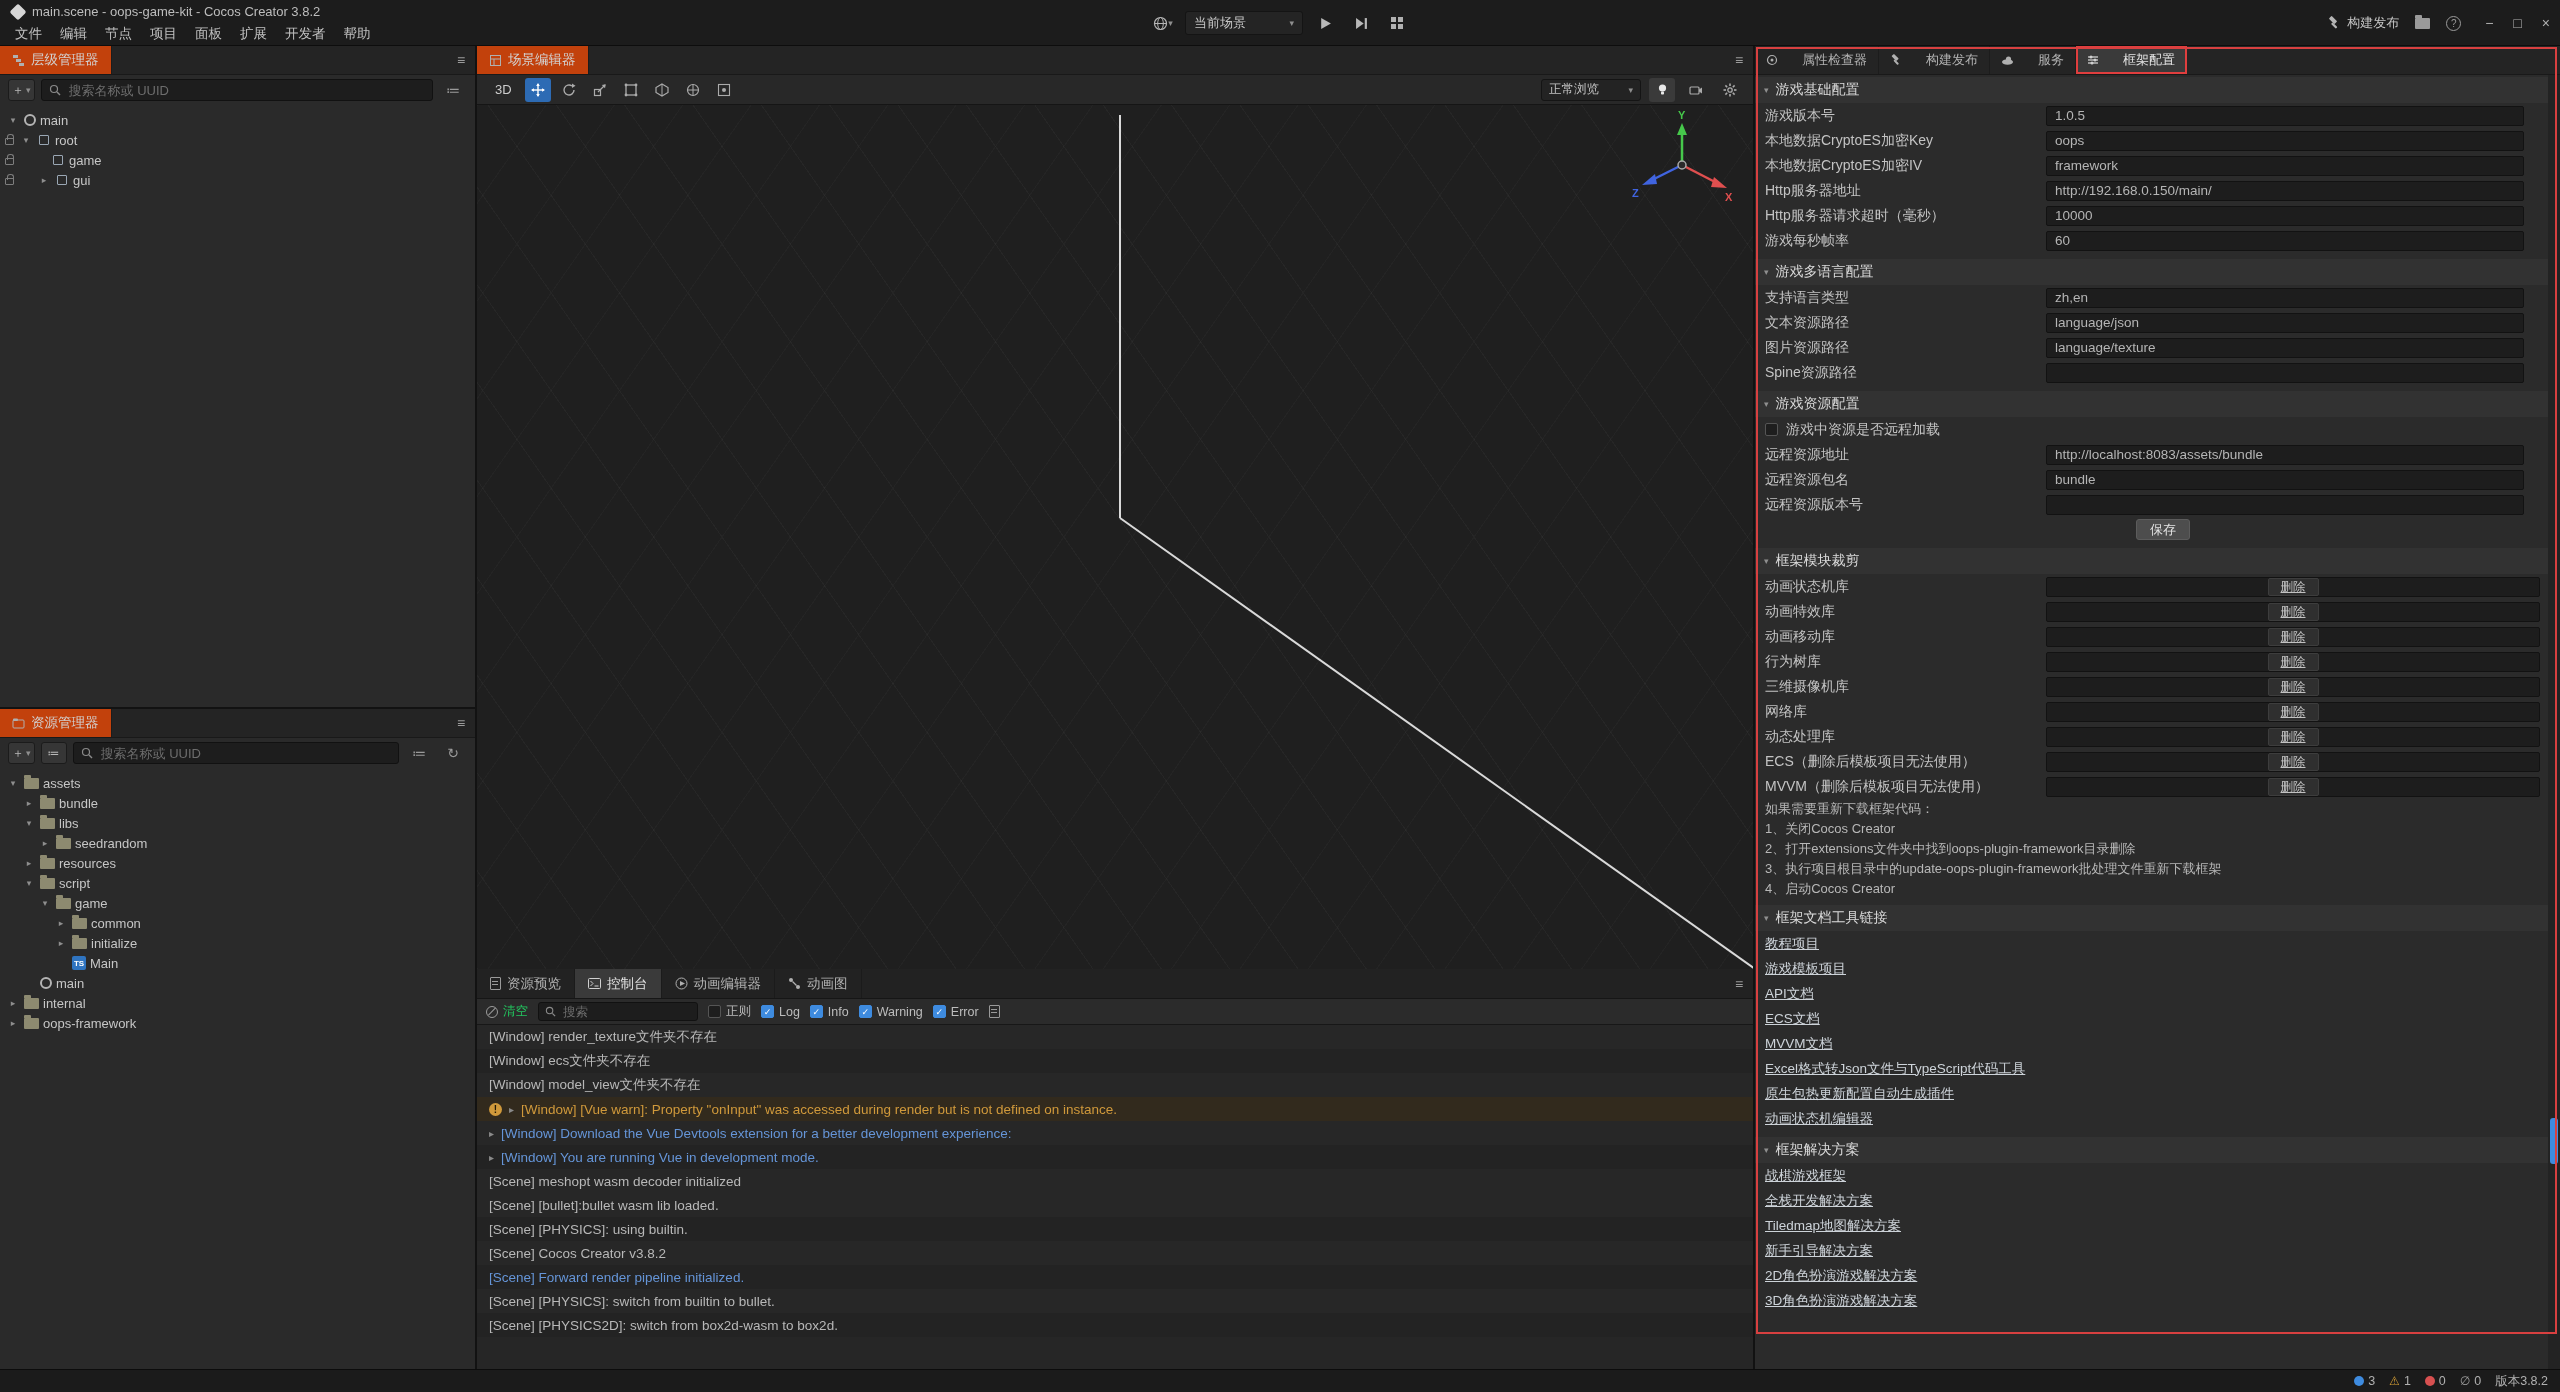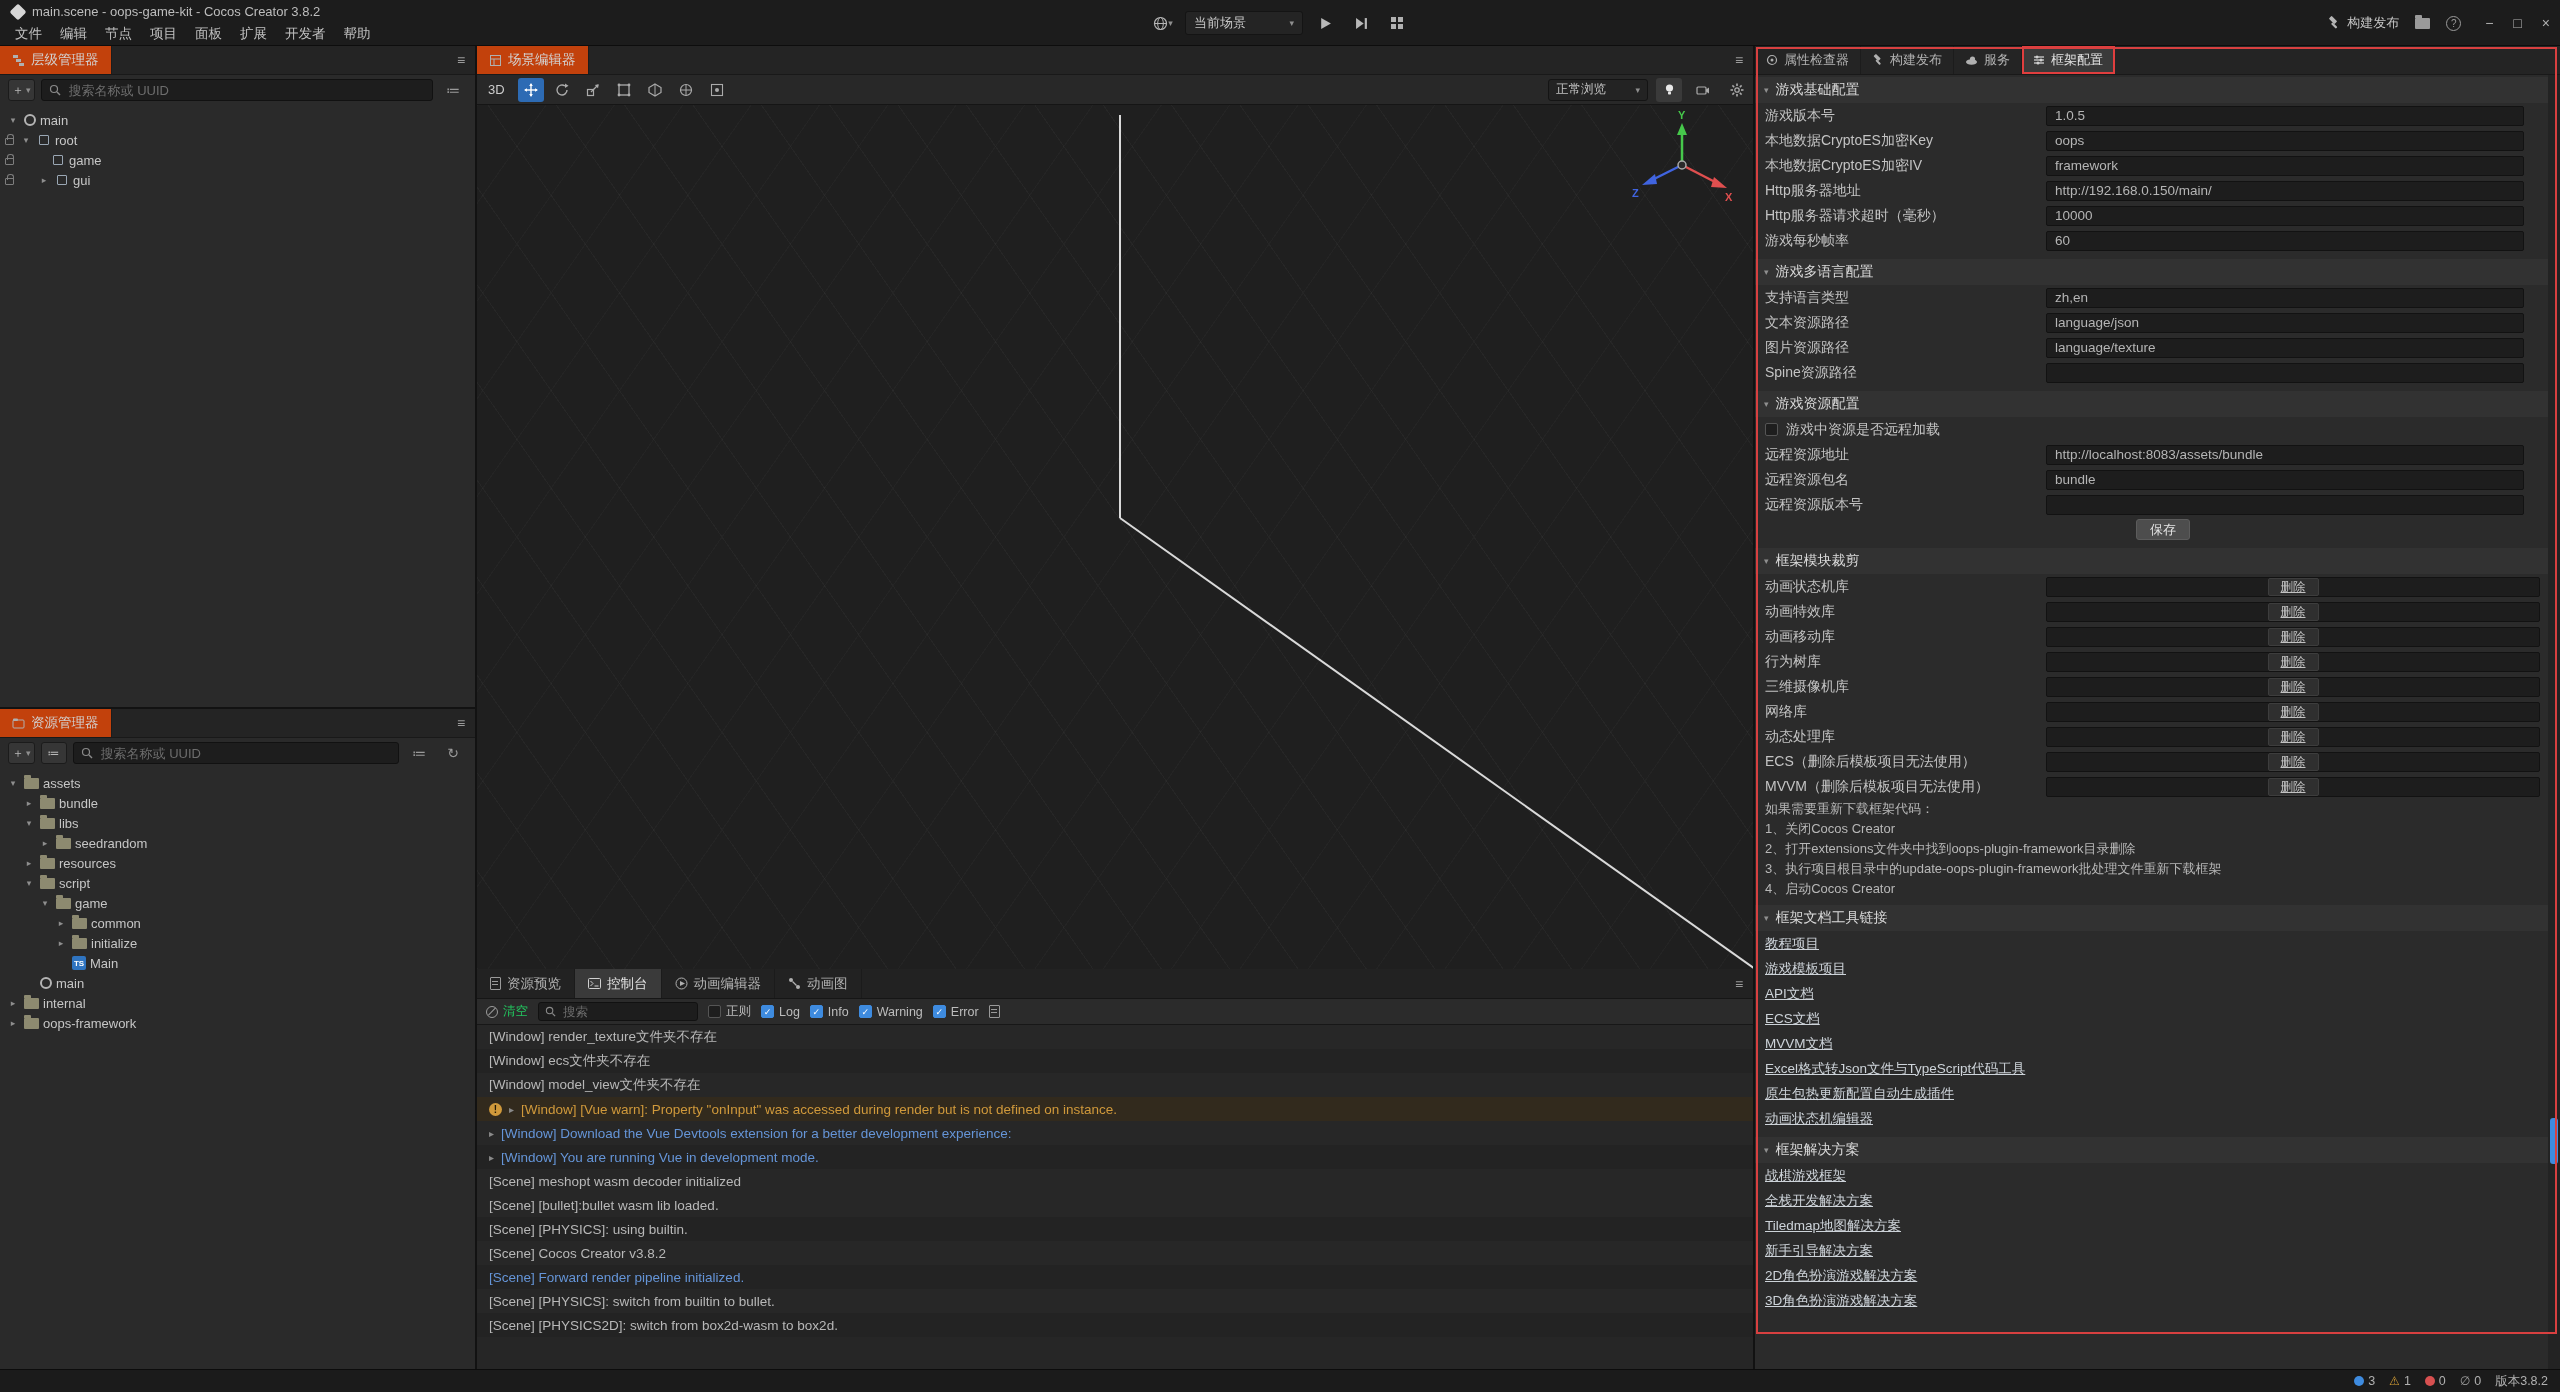--- a/index.html
+++ b/index.html
@@ -53,21 +53,21 @@
   .spacer14 { width:14px; flex:none; }
   .icon-ts { width:14px; height:14px; border-radius:2px; background:#2f74c0; color:#fff; display:flex; align-items:center; justify-content:center; flex:none; }
   .icon-ts::after { content:"TS"; font-size:8px; font-weight:bold; }
   .icon-scenefile { width:12px; height:12px; border-radius:50%; border:2px solid #b4b4b4; flex:none; }
   .icon-node { width:10px; height:10px; border:1px solid #9aa7b4; border-radius:1px; flex:none; margin:0 2px; }
   .icon-lock { width:9px; height:7px; border:1px solid #7d7d7d; border-radius:1px; position:relative; flex:none; margin:2px 1px 0 0; }
   .icon-lock::before { content:""; position:absolute; top:-5px; left:1px; width:5px; height:5px; border:1px solid #7d7d7d; border-bottom:0; border-radius:3px 3px 0 0; }
 
   
   .center-col { position:absolute; top:46px; left:477px; width:1278px; bottom:23px; background:#202020; border-right:2px solid #121212; z-index:5; }
-  .scene-toolbar { position:absolute; top:29px; left:0; right:0; height:30px; background:#282828; border-bottom:1px solid #151515; display:flex; align-items:center; gap:5px; padding:0 3px; }
+  .scene-toolbar { position:absolute; top:29px; left:0; right:0; height:30px; background:#282828; border-bottom:1px solid #151515; display:flex; align-items:center; gap:5px; padding:0 10px; }
   .mode-3d { font-size:13px; color:#cccccc; padding:0 8px; }
   .tool-btn { width:26px; height:24px; border-radius:3px; display:flex; align-items:center; justify-content:center; color:#ababab; }
   .tool-btn.active { background:#2d6bb4; color:#fff; }
   .st-right { margin-left:auto; display:flex; align-items:center; gap:8px; }
   .view-select { width:100px; height:22px; background:#232323; border:1px solid #141414; border-radius:3px; display:flex; align-items:center; justify-content:space-between; padding:0 7px; font-size:12.5px; color:#c2c2c2;margin-left:28px; }
   .viewport { position:absolute; top:59px; left:0; right:0; bottom:400px; background:#1f1f1f;
     background-image:
       repeating-linear-gradient(55deg,  rgba(255,255,255,0.030) 0 1px, transparent 1px 56px),
       repeating-linear-gradient(125deg, rgba(255,255,255,0.022) 0 1px, transparent 1px 56px);
     overflow:hidden; }
@@ -96,21 +96,21 @@
   .log-row.alt { background:#232323; }
   .log-row.warning { color:#d0993b; background:#322a1d; }
   .log-row.info { color:#6595d8; }
   .expand-arrow { color:#8a8a8a; font-size:10px; flex:none; }
   .warn-badge { width:13px; height:13px; border-radius:50%; background:#d0993b; color:#241b09; font-size:10px; font-weight:bold; display:flex; align-items:center; justify-content:center; flex:none; }
   .warn-badge::after { content:"!"; }
 
   
   .inspector { position:absolute; top:46px; left:1755px; right:0; bottom:23px; background:#2b2b2b; z-index:5; }
   .insp-tabs { height:29px; background:#242424; border-bottom:1px solid #191919; display:flex; align-items:stretch; }
-  .insp-tab { display:flex; align-items:center; gap:6px; padding:0 11px; font-size:13px; color:#b2b2b2; border-right:1px solid #1c1c1c; }
+  .insp-tab { display:flex; align-items:center; gap:24px; padding:0 11px; font-size:13px; color:#b2b2b2; border-right:1px solid #1c1c1c; }
   .insp-tab.active { background:#3a3a3a; color:#e4e4e4; outline:2px solid #e03e3e; outline-offset:-2px; }
   .insp-content { position:absolute; top:29px; left:0; right:12px; bottom:0; overflow:hidden; }
   .insp-scrollbar { position:absolute; top:29px; right:0; width:12px; bottom:0; background:#232323; }
   .insp-thumb { position:absolute; left:2px; right:2px; top:1043px; height:46px; background:#3e8bdf; border-radius:3px; }
   .sect { height:26px; margin-top:6px; display:flex; align-items:center; gap:7px; padding:0 9px; background:#323232; font-size:14px; color:#dadada; }
   .insp-content > .sect:first-child { margin-top:2px; }
   .row { height:25px; display:flex; align-items:center; padding-left:10px; }
   .row .lbl { width:281px; flex:none; font-size:14px; color:#c3c3c3; padding-right:8px; white-space:nowrap; overflow:hidden; }
   .row .val { flex:1; margin-right:24px; display:flex; align-items:center; }
   .field { width:100%; height:20px; background:#1d1d1d; border:1px solid #121212; border-radius:2px; color:#b5b5b5; font-size:13.5px; padding:0 8px; font-family:inherit; outline:0; }

